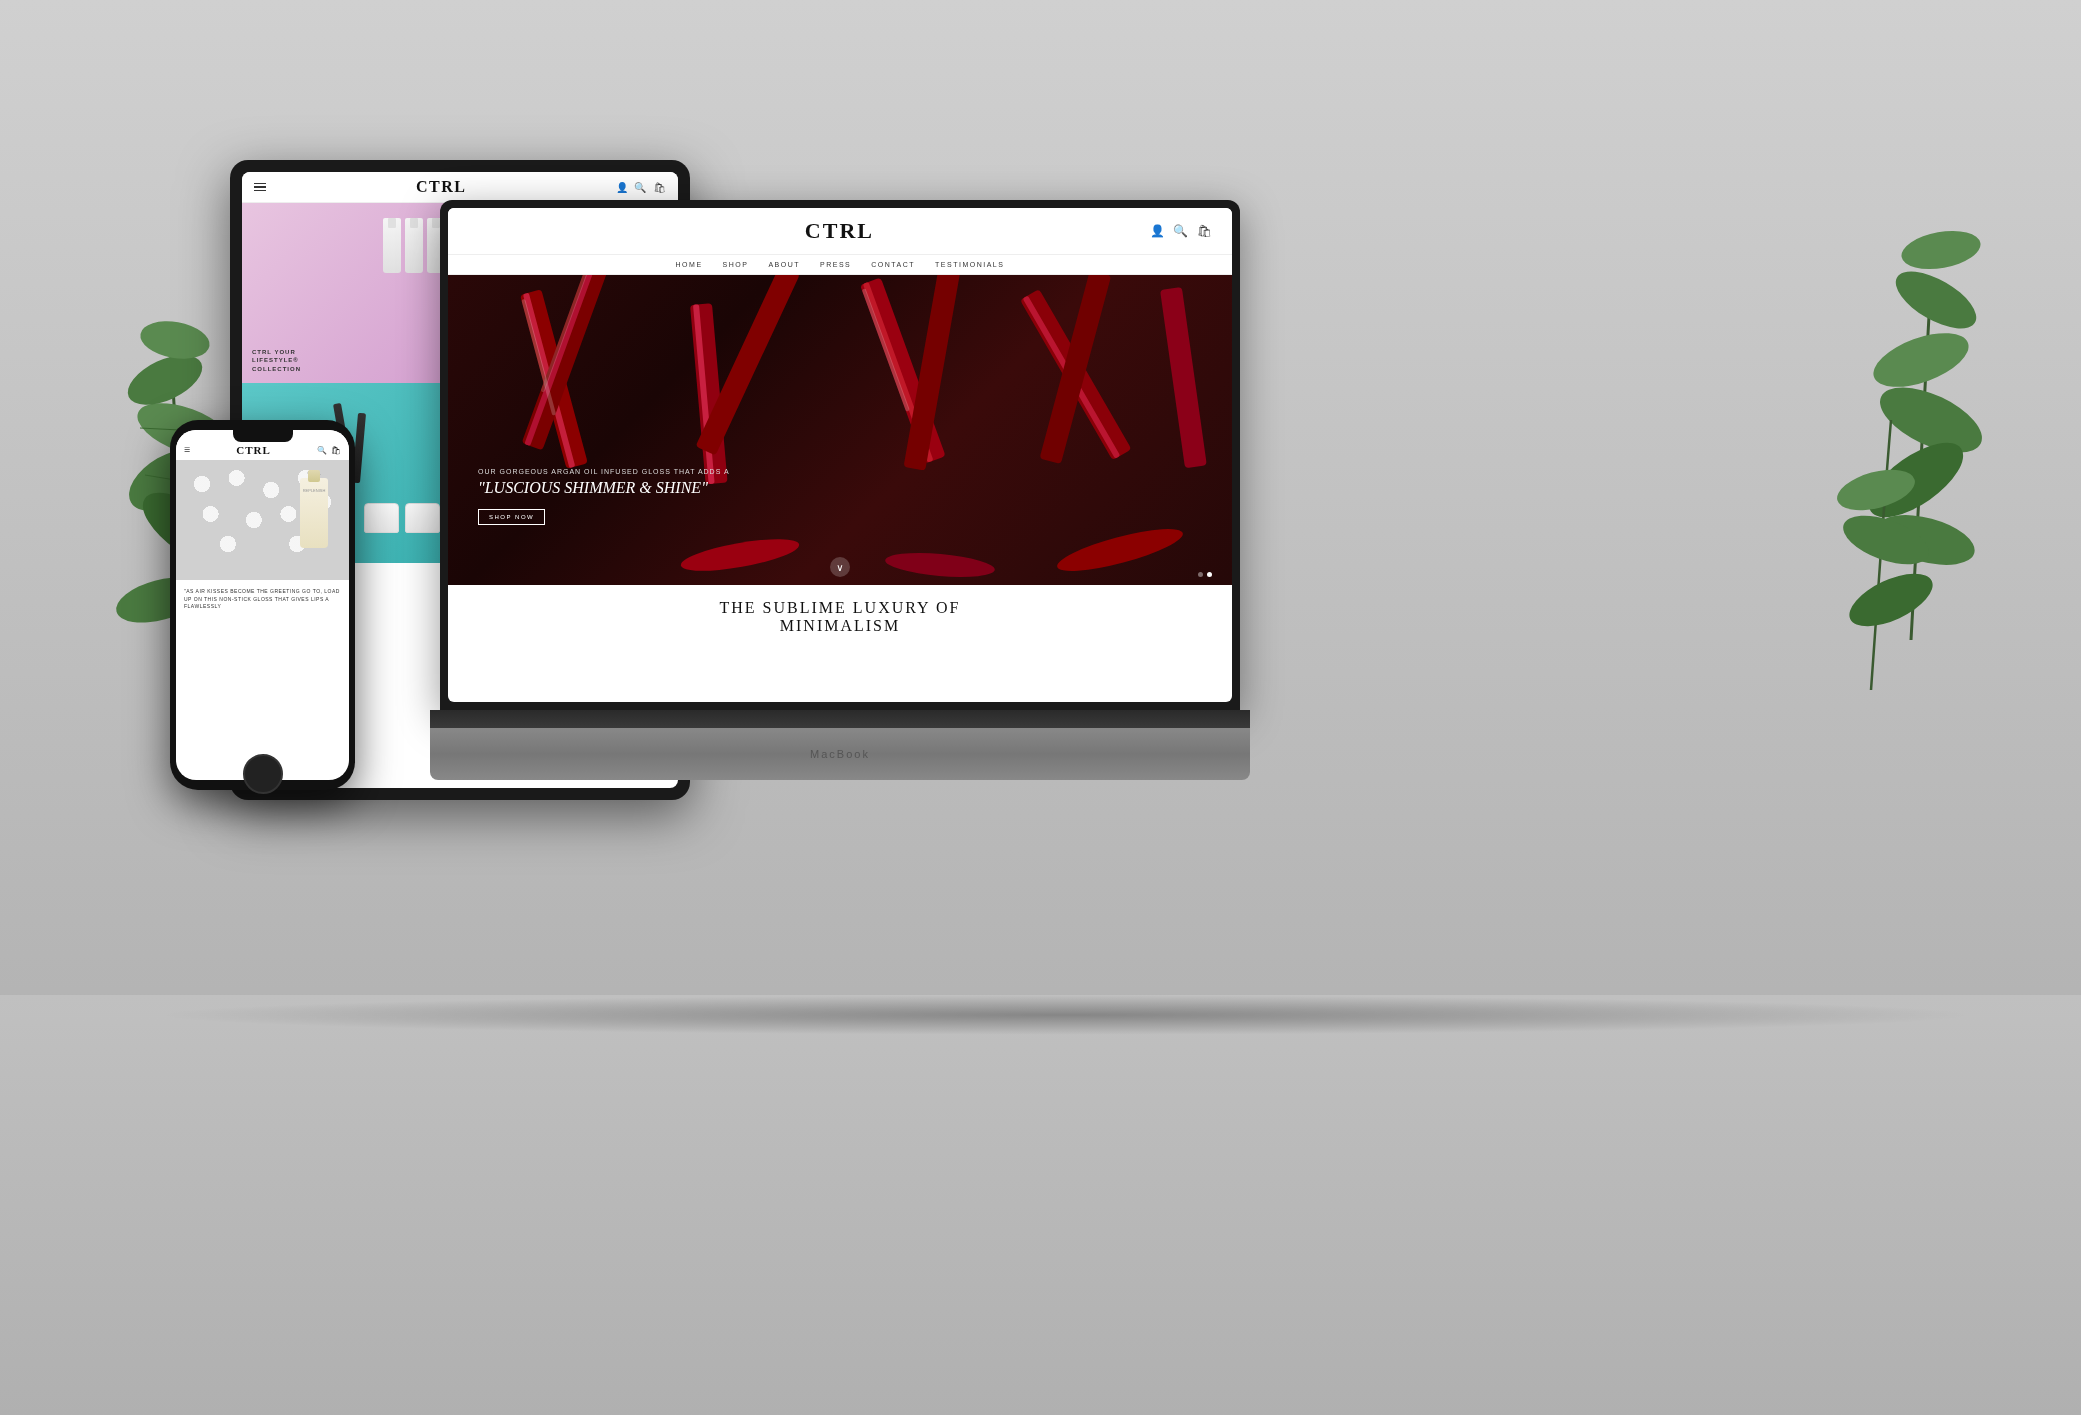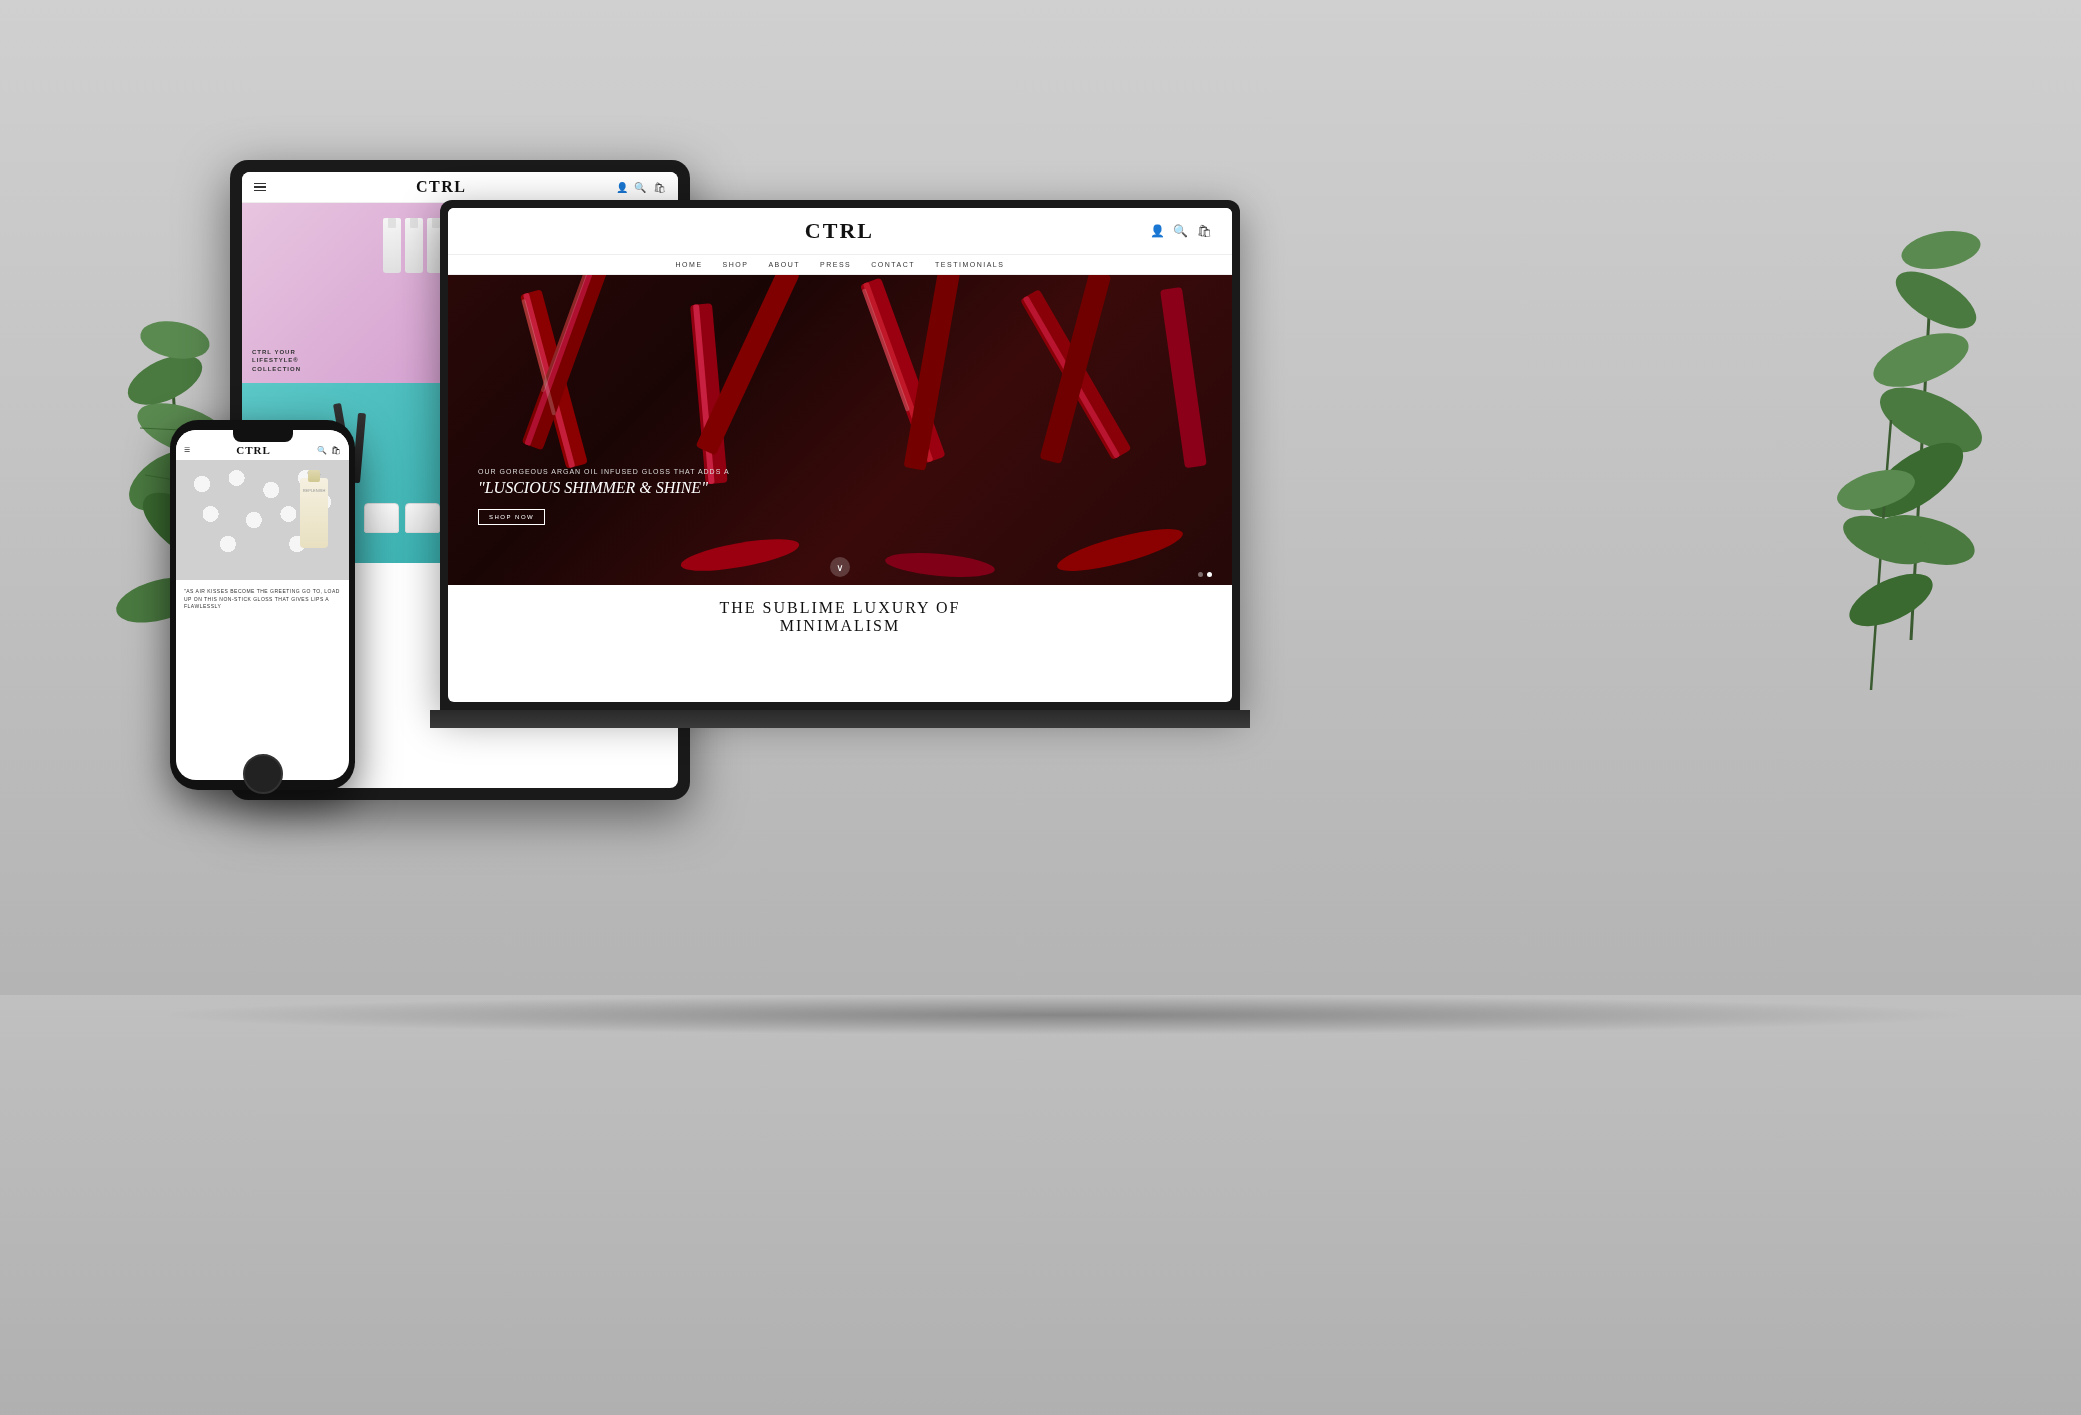--- a/index.html
+++ b/index.html
@@ -784,20 +784,23 @@
           <span>THE SUBLIME LUXURY OF</span><br>
           <span>MINIMALISM</span>
         </div>
       </div>
 
     </div>
   </div>
 
   <div class="laptop-base">
     <div class="laptop-base-top"></div>
+    <div class="laptop-base-bottom">
+      <span class="macbook-text">MacBook</span>
+    </div>
   </div>
 </div>
 
 <div class="phone-container">
   <div class="phone-outer">
     <div class="phone-screen">
       <div class="phone-notch"></div>
 
       <div class="phone-header">
         <span style="font-size:7px; color:#333;">☰</span>

